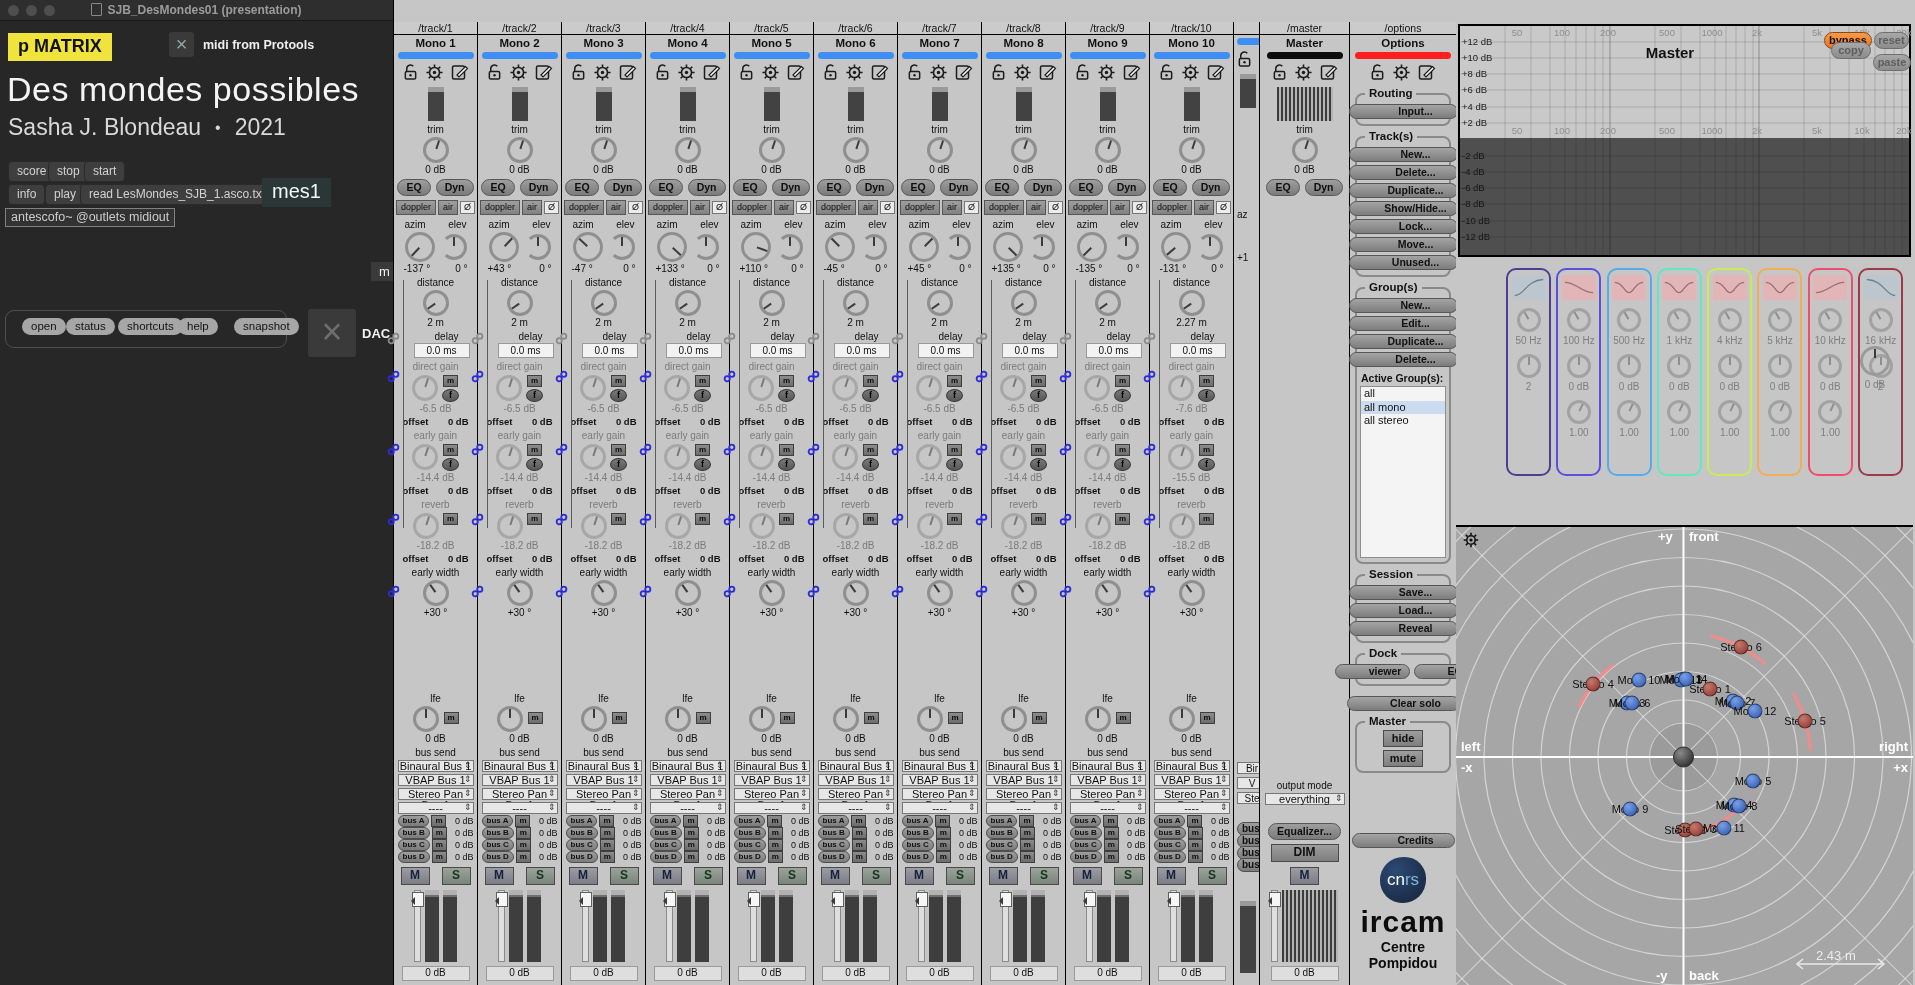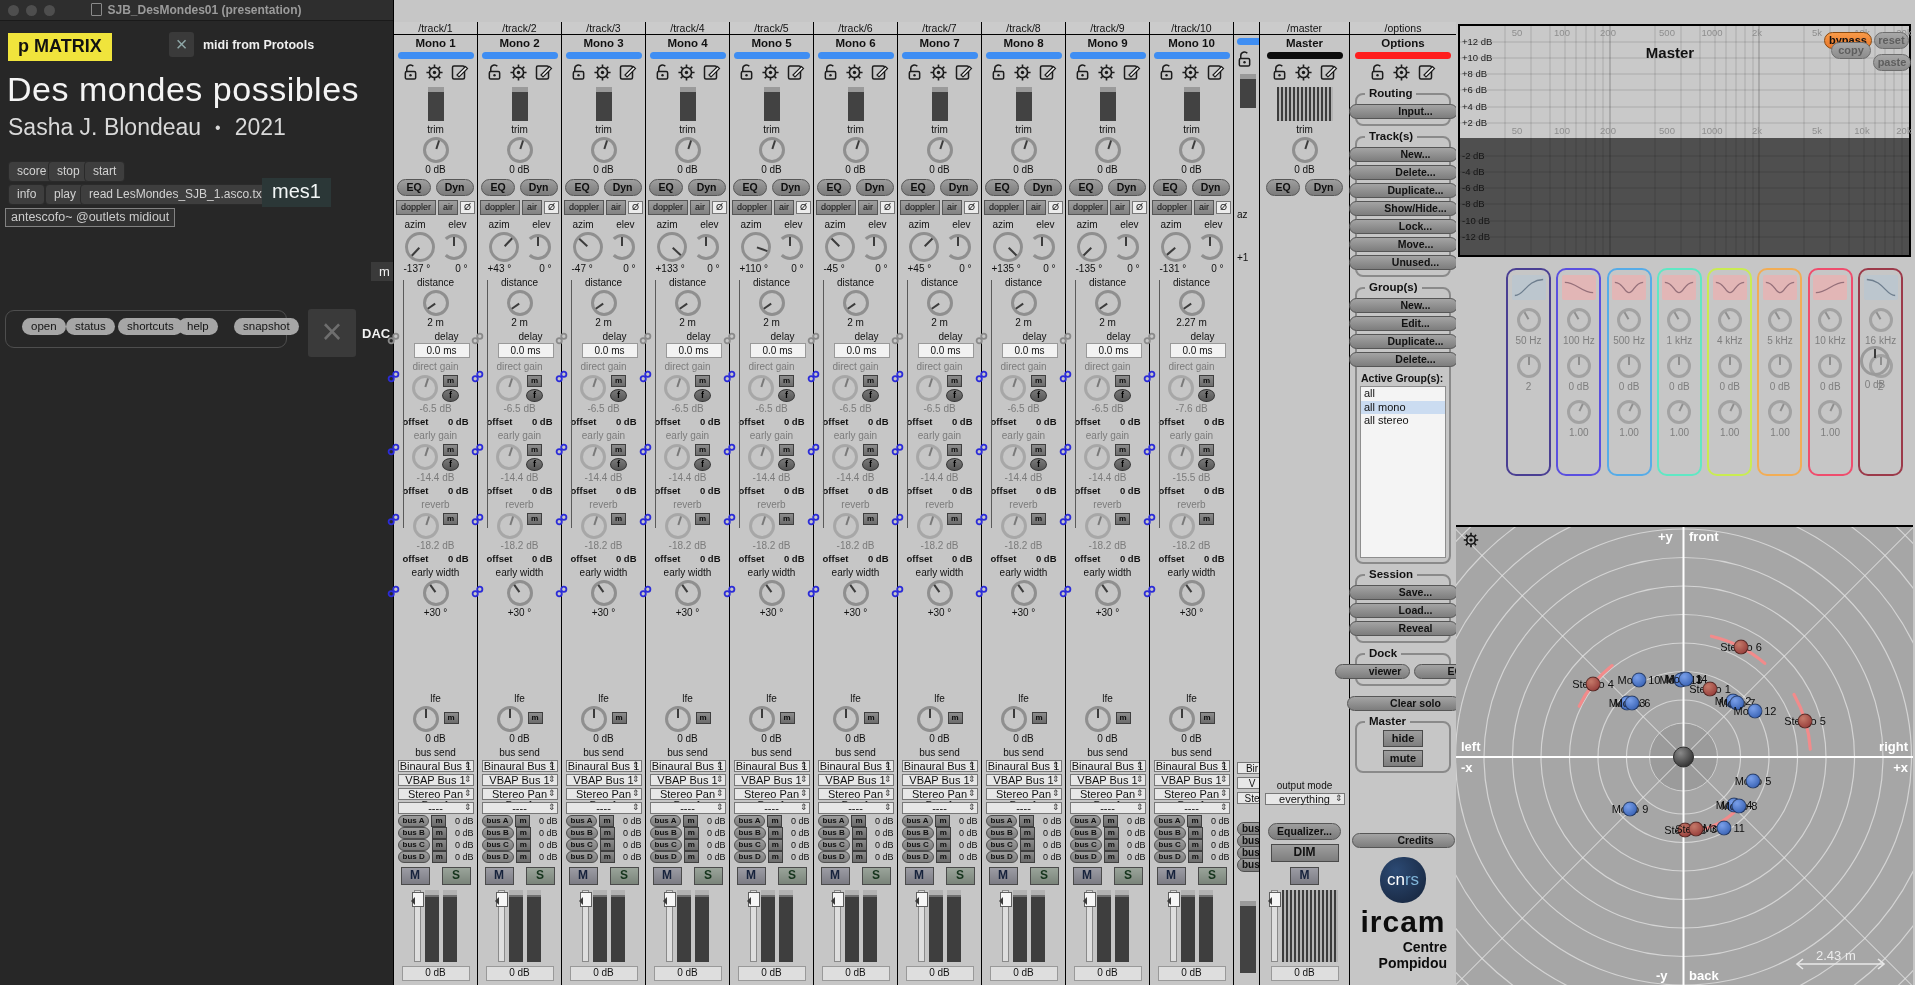--- a/index.html
+++ b/index.html
@@ -106,21 +106,21 @@
   .group-list{width:84px;height:170px;background:#f4f4f4;border:1px solid #8e8e8e;margin-top:2px;overflow:hidden;}
   .group-item{font-size:11px;padding:0 3px;height:13.5px;line-height:13.5px;}
   .group-item.selected{background:#cbdcf1;}
   .dock-row{display:flex;gap:4px;}
   .rect-btn{width:38px;height:15px;background:linear-gradient(#9e9e9e,#7e7e7e);border:1px solid #4a4a4a;font-weight:bold;font-size:11px;text-align:center;line-height:14px;}
   .rect-row{display:flex;gap:3px;flex-direction:column;}
   #credits-btn{margin-top:60px;}
   #cnrs-logo{width:46px;height:46px;border-radius:50% 46% 50% 48%;background:radial-gradient(circle at 35% 30%,#2c4a74,#152238);margin-top:8px;text-align:center;line-height:46px;font-size:17px;font-weight:normal;color:#fff;}
   #cnrs-logo .rs{color:#7fb4d8;}
   #ircam-label{font-size:30px;font-weight:bold;color:#0c0c0c;margin-top:2px;letter-spacing:1px;}
-  #centre-label{width:88px;text-align:right;font-size:14px;font-weight:bold;line-height:16px;color:#0c0c0c;}
+  #centre-label{width:88px;text-align:center;font-size:14px;font-weight:bold;line-height:16px;color:#0c0c0c;}
   
   #dock{position:relative;width:457px;height:963px;background:#c6c6c6;}
   #eq-panel{position:absolute;left:2px;top:2px;width:449px;height:229px;border:2px solid #000;background:#c9c9c9;}
   #eq-dark{position:absolute;left:0;top:112px;width:449px;height:117px;background:#4f4f4f;}
   #eq-grid{position:absolute;left:0;top:0;}
   .freq-lab{position:absolute;font-size:9.5px;color:#8e8e8e;transform:translateX(-50%);}
   .db-lab{position:absolute;left:2px;font-size:9.5px;color:#1c1c1c;}
   .db-lab.neg{color:#151515;}
   #eq-title{position:absolute;left:0;top:18px;width:420px;text-align:center;font-size:15px;font-weight:bold;color:#111;}
   .eq-btn{position:absolute;border-radius:9px;font-size:11px;font-weight:bold;text-align:center;border:1px solid #6e6e6e;background:linear-gradient(#a8a8a8,#8c8c8c);color:#5e5e5e;height:15px;line-height:14px;}

